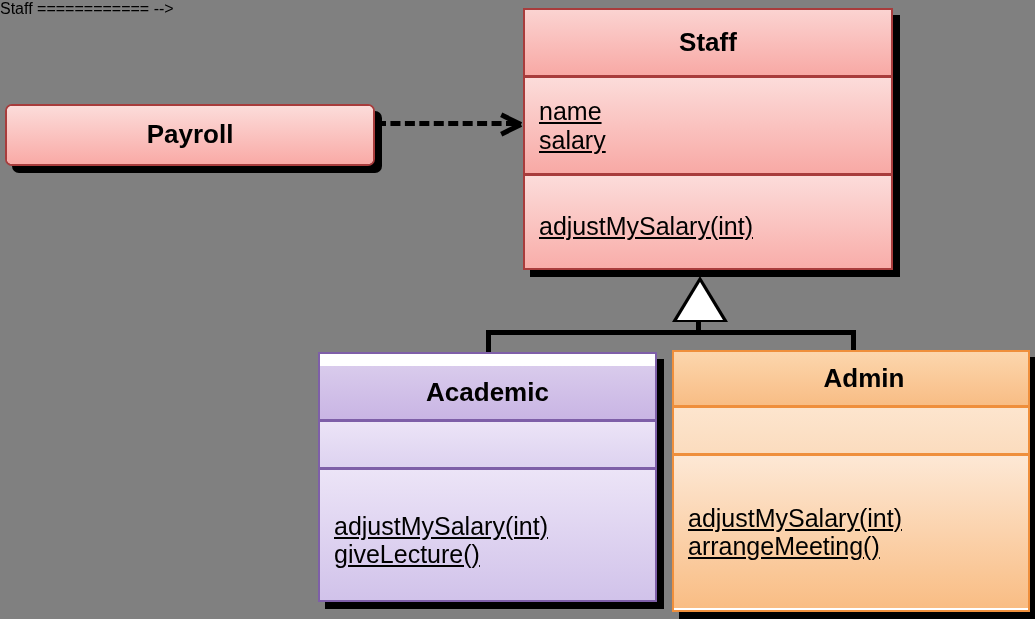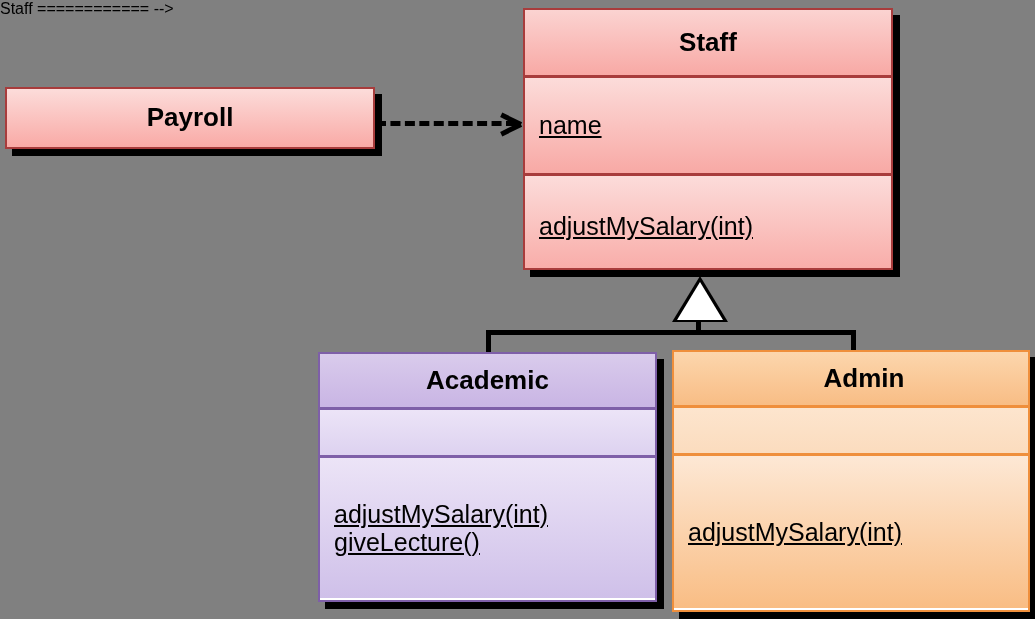--- a/index.html
+++ b/index.html
@@ -52,21 +52,21 @@
   .cmp-body .row { white-space: nowrap; text-decoration: underline; }
 
   
   .pink-title   { background: linear-gradient(to bottom,#fbd3d1 0%,#f8a9a5 100%); border-bottom: 3px solid #a83c3c; }
   .pink-attrs   { background: linear-gradient(to bottom,#fcdcda 0%,#f8a9a5 100%); border-bottom: 3px solid #a83c3c; }
   .pink-ops     { background: linear-gradient(to bottom,#fcdcda 0%,#f8a9a5 100%); }
   .pink-single  { background: linear-gradient(to bottom,#fcdcda 0%,#f9aaa6 100%); }
   .pink-inner   { border: 2px solid #a83c3c; }
 
   
-  .purple-title { background: linear-gradient(to bottom,#d9cbec 0%,#c9b5e4 100%); border-bottom: 3px solid #7e5fa8; }
+  .purple-title { background: linear-gradient(to bottom,#d9cbec 0%,#c9b5e4 100%); border-bottom: 3px solid #7e5fa8; margin-top: 12px; }
   .purple-attrs { background: linear-gradient(to bottom,#ece4f7 0%,#ddd2f0 100%); border-bottom: 3px solid #7e5fa8; }
   .purple-ops   { background: linear-gradient(to bottom,#ece4f7 0%,#cfc0e9 100%); }
   .purple-inner { border: 2px solid #7e5fa8; }
 
   
   .orange-title { background: linear-gradient(to bottom,#fcd6ad 0%,#f8bd85 100%); border-bottom: 3px solid #ef8f3c; }
   .orange-attrs { background: linear-gradient(to bottom,#fde5ce 0%,#fbdcbe 100%); border-bottom: 3px solid #ef8f3c; }
   .orange-ops   { background: linear-gradient(to bottom,#fde8d5 0%,#f9bd84 100%); }
   .orange-inner { border: 2px solid #ef8f3c; }
 
@@ -127,29 +127,30 @@
   
   <div class="line-v" style="left:696px; top:320px; width:5px; height:14px;"></div>
   
   <div class="line-h" style="left:486px; top:330px; width:370px; height:5px;"></div>
   
   <div class="line-v" style="left:486px; top:330px; width:5px; height:26px;"></div>
   
   <div class="line-v" style="left:851px; top:330px; width:5px; height:24px;"></div>
 
   
-  <div class="uml-class pink-inner" style="left:5px; top:87px; width:370px; height:62px;">
+  <div class="uml-class pink-inner" style="left:5px; top:104px; width:370px; height:62px;border-radius:7px;">
     <div class="compartment cmp-title pink-single" style="height:100%; border-bottom:none;">Payroll</div>
   </div>
 
   
   <div class="uml-class pink-inner" style="left:523px; top:8px; width:370px; height:262px;">
     <div class="compartment cmp-title pink-title" style="height:68px;">Staff</div>
     <div class="compartment cmp-body pink-attrs" style="height:98px;">
       <div class="row">name</div>
+      <div class="row">salary</div>
     </div>
     <div class="compartment cmp-body pink-ops" style="height:100px;">
       <div class="row">adjustMySalary(int)</div>
     </div>
   </div>
 
   
   <div class="uml-class purple-inner" style="left:318px; top:352px; width:339px; height:250px;">
     <div class="compartment cmp-title purple-title" style="height:56px;">Academic</div>
     <div class="compartment cmp-body purple-attrs" style="height:48px;"></div>
@@ -158,16 +159,17 @@
       <div class="row">giveLecture()</div>
     </div>
   </div>
 
   
   <div class="uml-class orange-inner" style="left:672px; top:350px; width:358px; height:262px;">
     <div class="compartment cmp-title orange-title" style="height:56px;padding-left:26px;">Admin</div>
     <div class="compartment cmp-body orange-attrs" style="height:48px;"></div>
     <div class="compartment cmp-body orange-ops" style="height:152px;">
       <div class="row">adjustMySalary(int)</div>
+      <div class="row">arrangeMeeting()</div>
     </div>
   </div>
 
 </div>
 
 </body></html>

